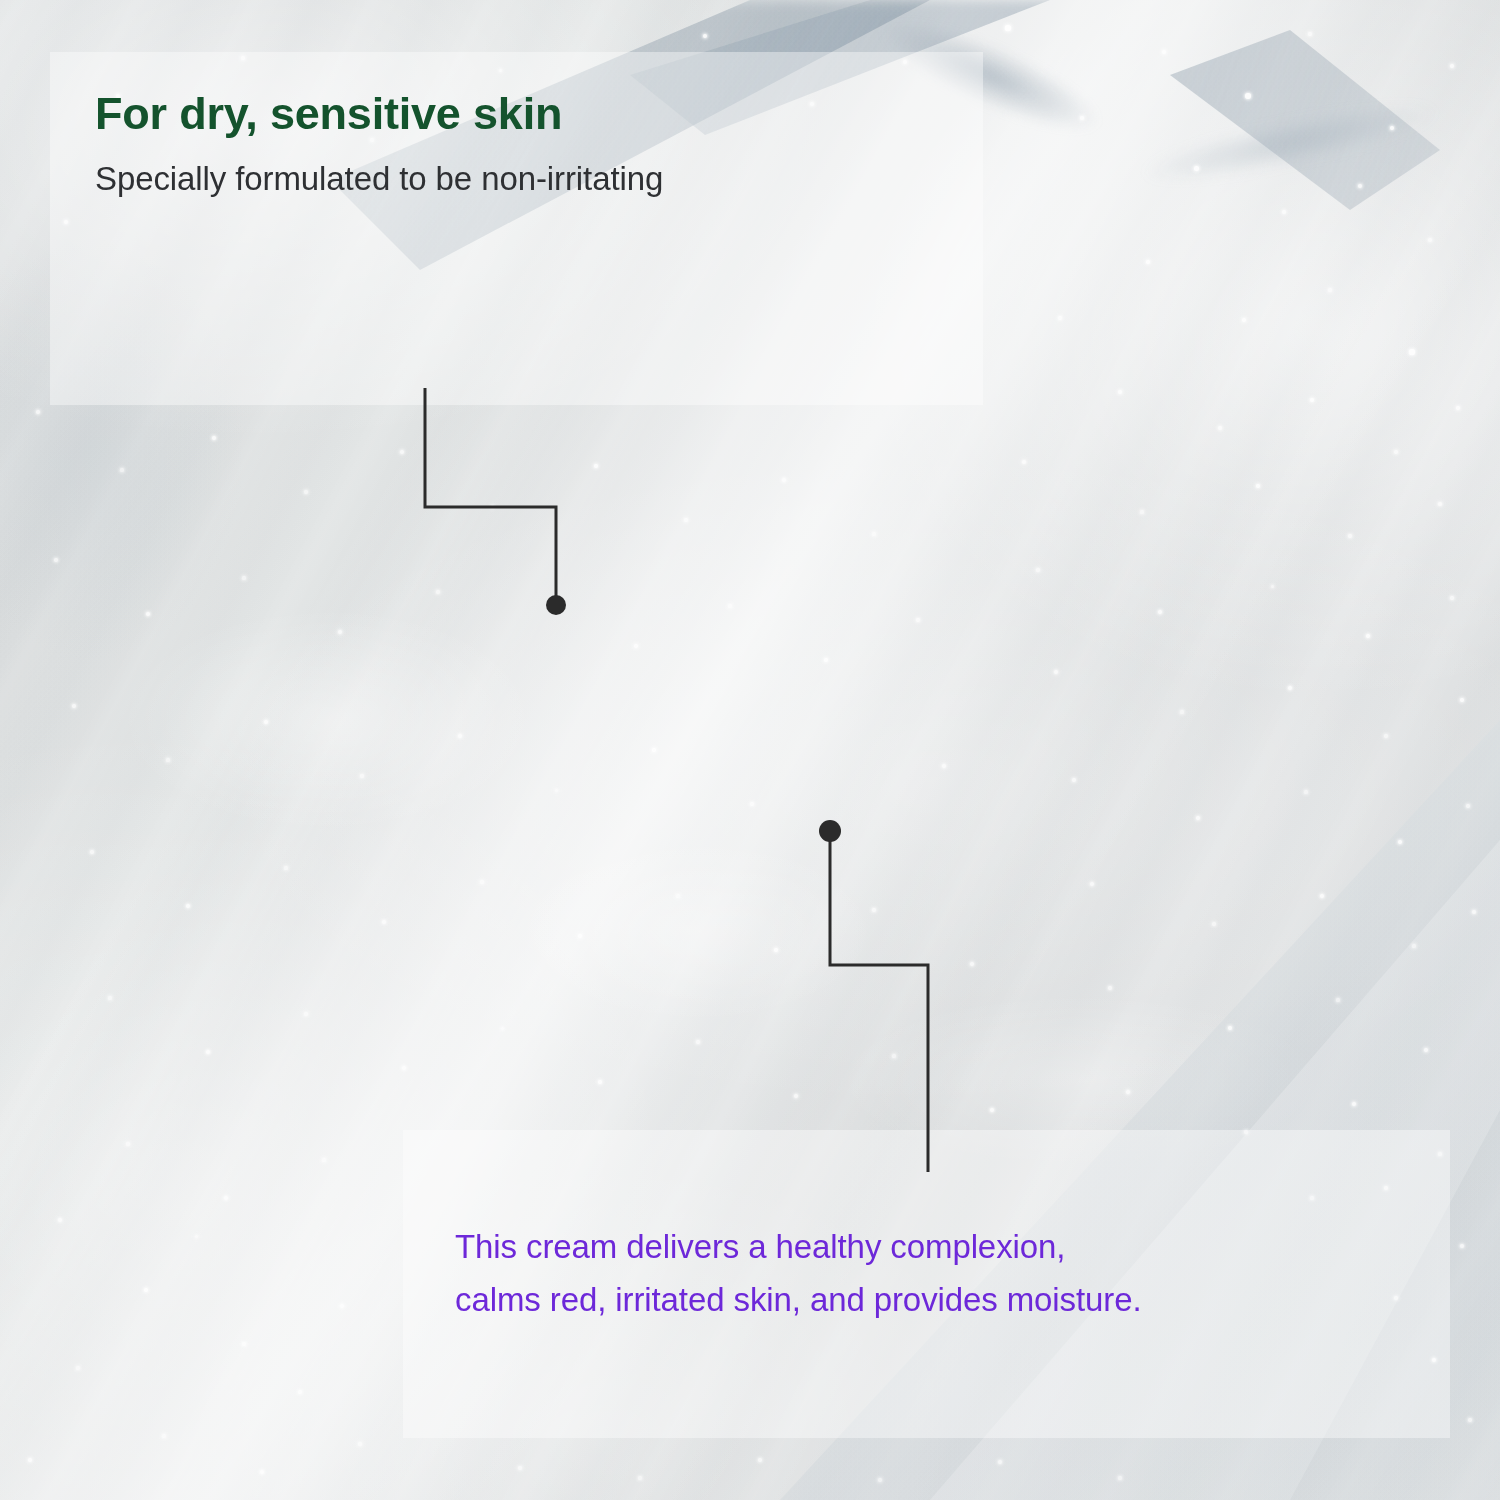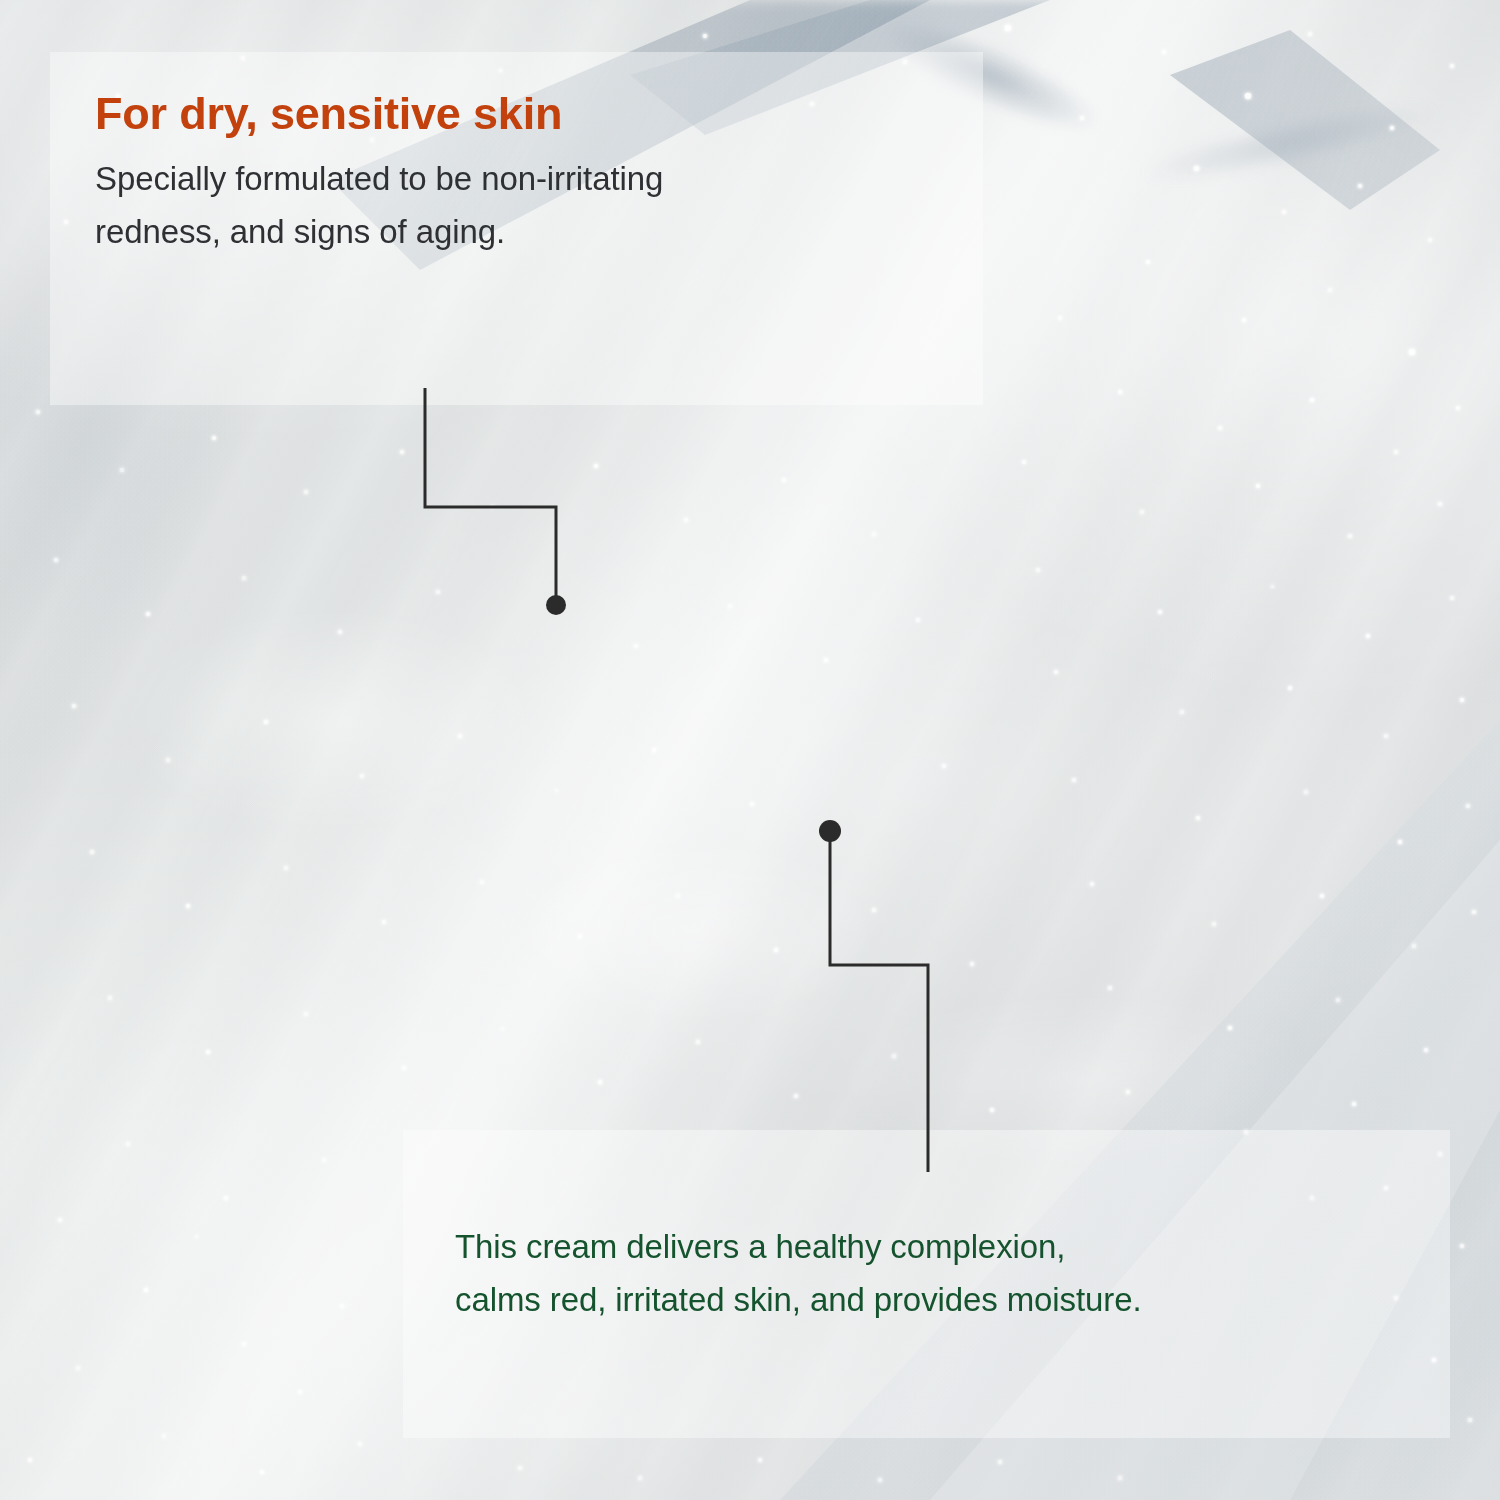--- a/index.html
+++ b/index.html
@@ -349,29 +349,28 @@
       <i style="left: 194.5px; top: 1234.5px; width: 3px; height: 3px; opacity: 0.58;"></i>
       <i style="left: 518.2px; top: 1466.2px; width: 3.6px; height: 3.6px; opacity: 0.66;"></i>
       <i style="left: 638.4px; top: 1476.4px; width: 3.2px; height: 3.2px; opacity: 0.6;"></i>
       <i style="left: 758px; top: 1458px; width: 4px; height: 4px; opacity: 0.72;"></i>
       <i style="left: 878.3px; top: 1478.3px; width: 3.4px; height: 3.4px; opacity: 0.62;"></i>
       <i style="left: 998.1px; top: 1460.1px; width: 3.8px; height: 3.8px; opacity: 0.7;"></i>
       <i style="left: 1118.4px; top: 1476.4px; width: 3.2px; height: 3.2px; opacity: 0.6;"></i>
     </div>
 
   <div class="callout" id="callout-top" style="left: 50px; top: 52px; width: 933px; height: 353px; background: rgba(255, 255, 255, 0.4);">
-    <div class="callout-title" style="color: #c2410c;">For dry, sensitive skin</div>
+    <div class="callout-title" style="color: #14532d;">For dry, sensitive skin</div>
     <div class="callout-body" style="color: rgb(46, 48, 51);">
       <span class="ln">Specially formulated to be non-irritating</span>
-      <span class="ln">redness, and signs of aging.</span>
     </div>
   </div>
 
   <div class="callout" id="callout-bottom" style="left: 403px; top: 1130px; width: 1047px; height: 308px; background: rgba(255, 255, 255, 0.4);">
-    <div class="callout-body" style="color: #14532d;">
+    <div class="callout-body" style="color: #6d28d9;">
       <span class="ln">This cream delivers a healthy complexion,</span>
       <span class="ln">calms red, irritated skin, and provides moisture.</span>
     </div>
   </div>
 
   <svg id="connectors" viewBox="0 0 1500 1500" width="1500" height="1500">
     <path id="conn-path-0" fill="none" d="M425,388 L425,507 L556,507 L556,596" stroke="#2b2b2b" stroke-width="3"></path>
     <circle id="conn-dot-0" cx="556" cy="605" r="10" fill="#2b2b2b"></circle>
     <path id="conn-path-1" fill="none" d="M830,841 L830,965 L928,965 L928,1172" stroke="#2b2b2b" stroke-width="3"></path>
     <circle id="conn-dot-1" cx="830" cy="831" r="11" fill="#2b2b2b"></circle>

